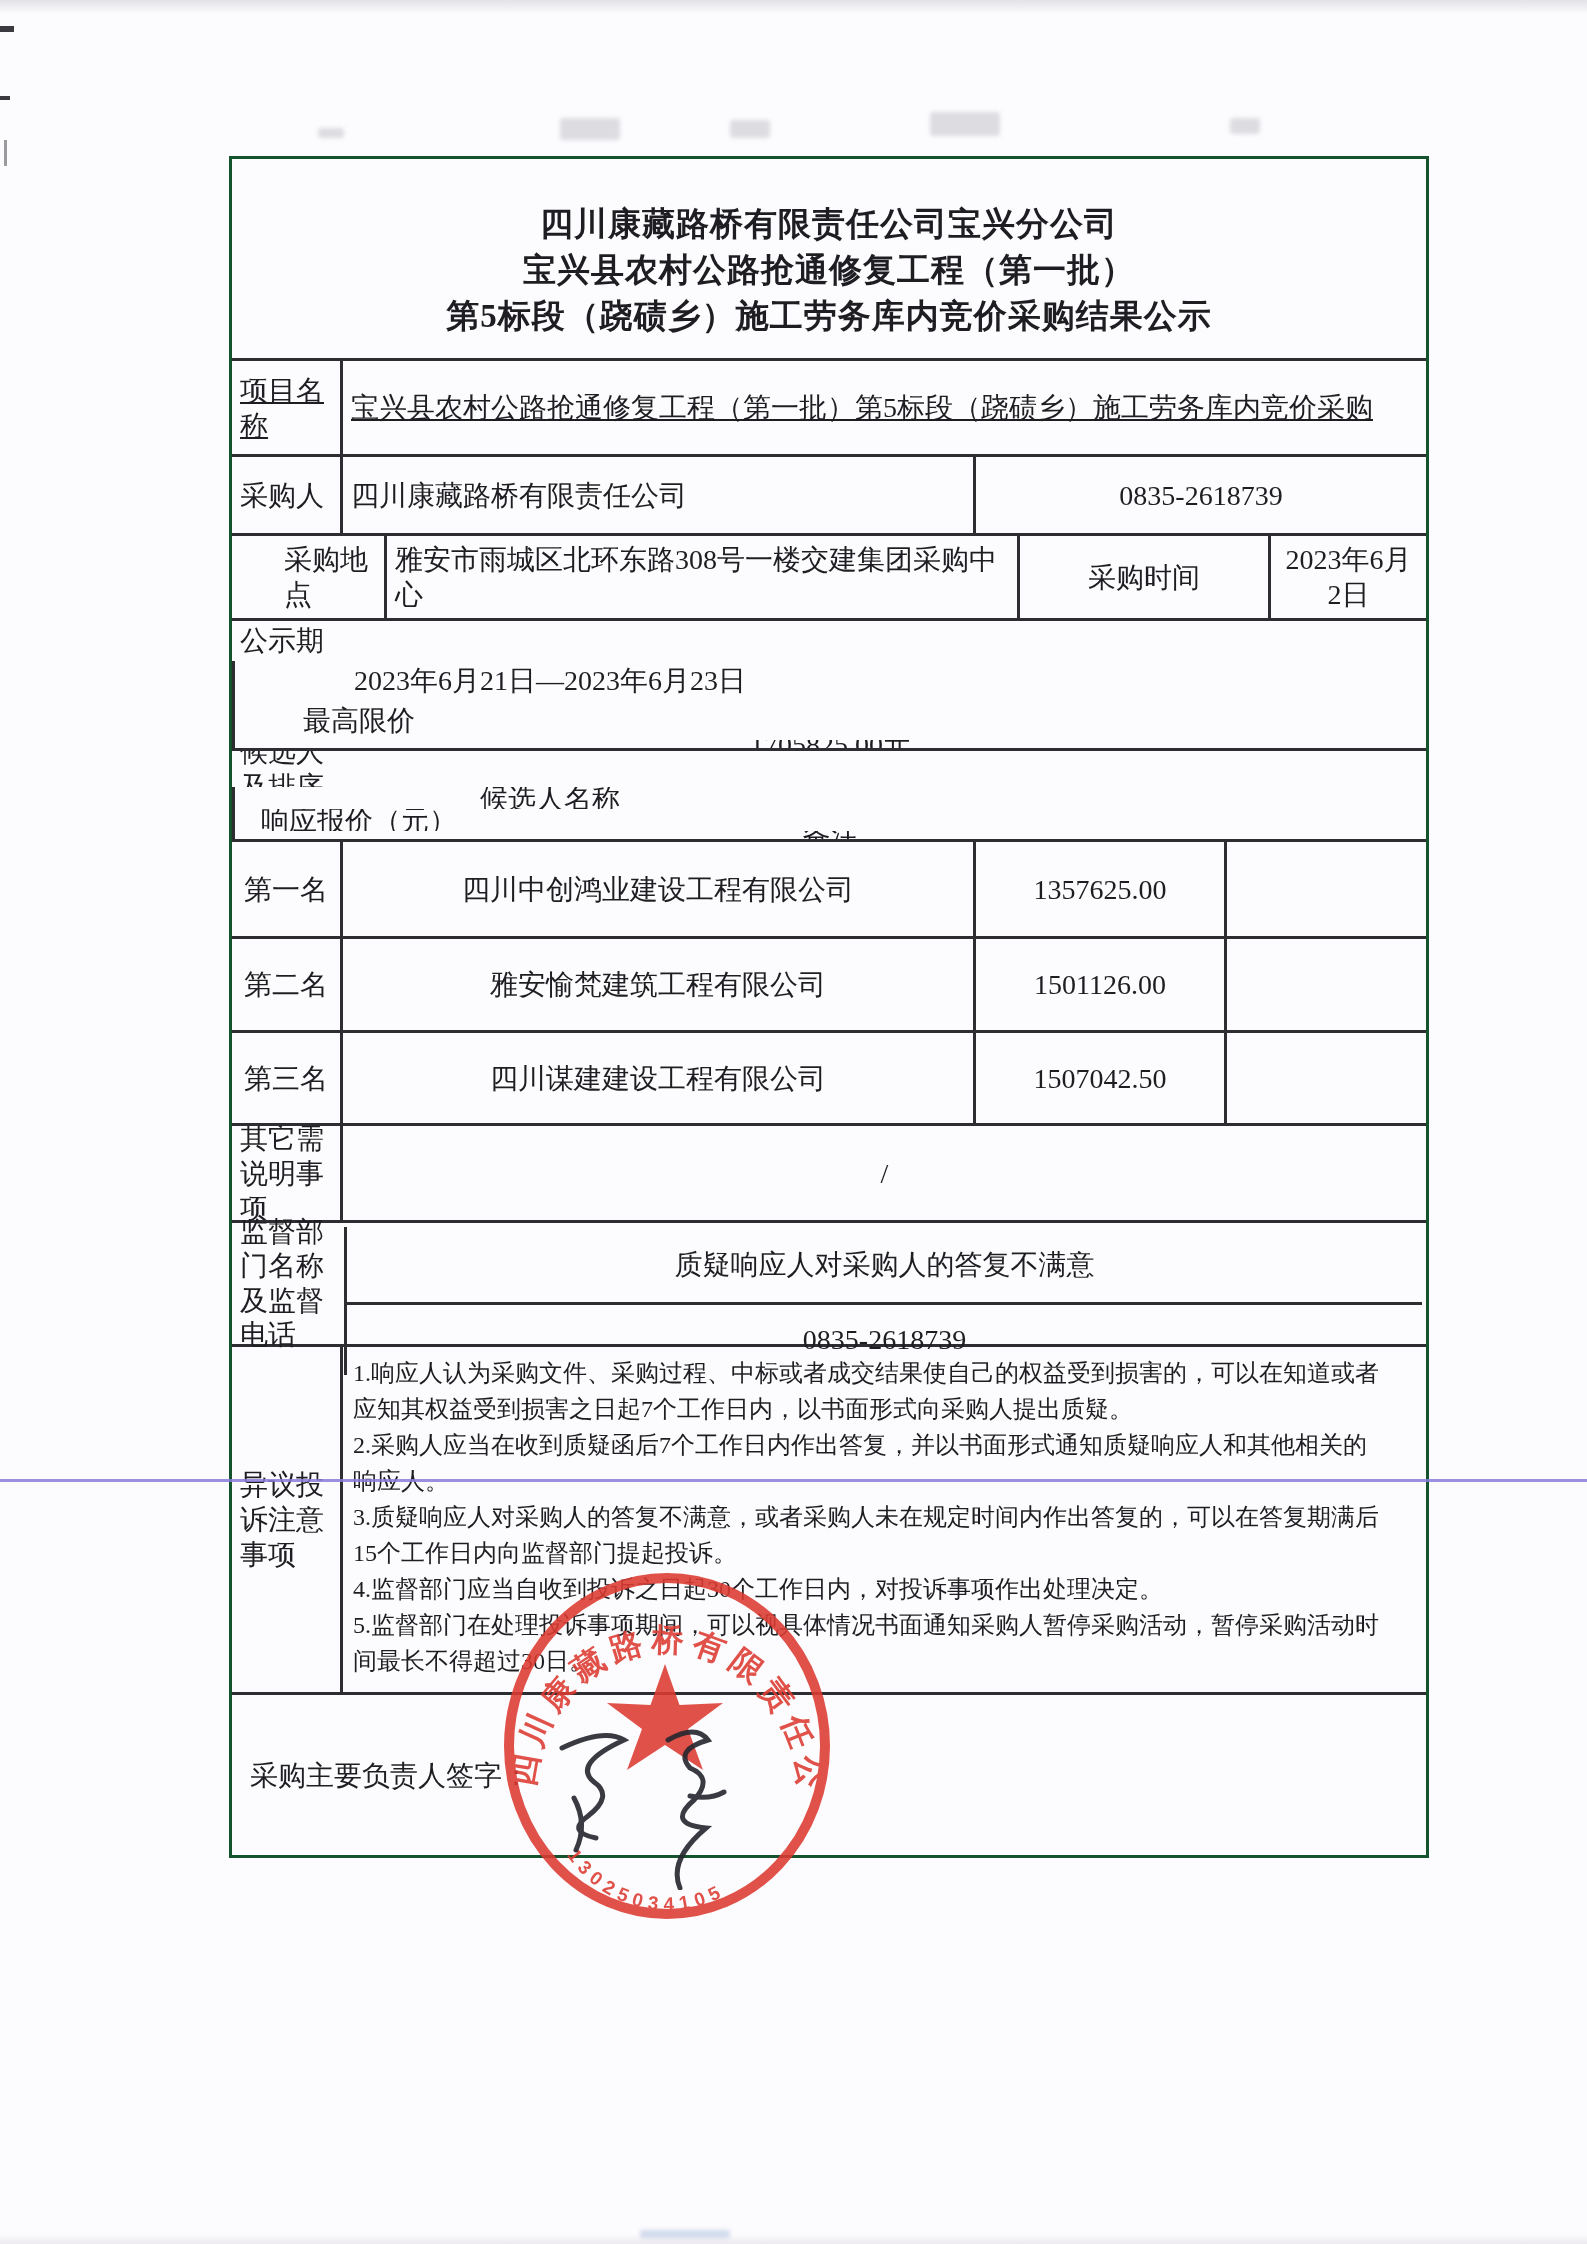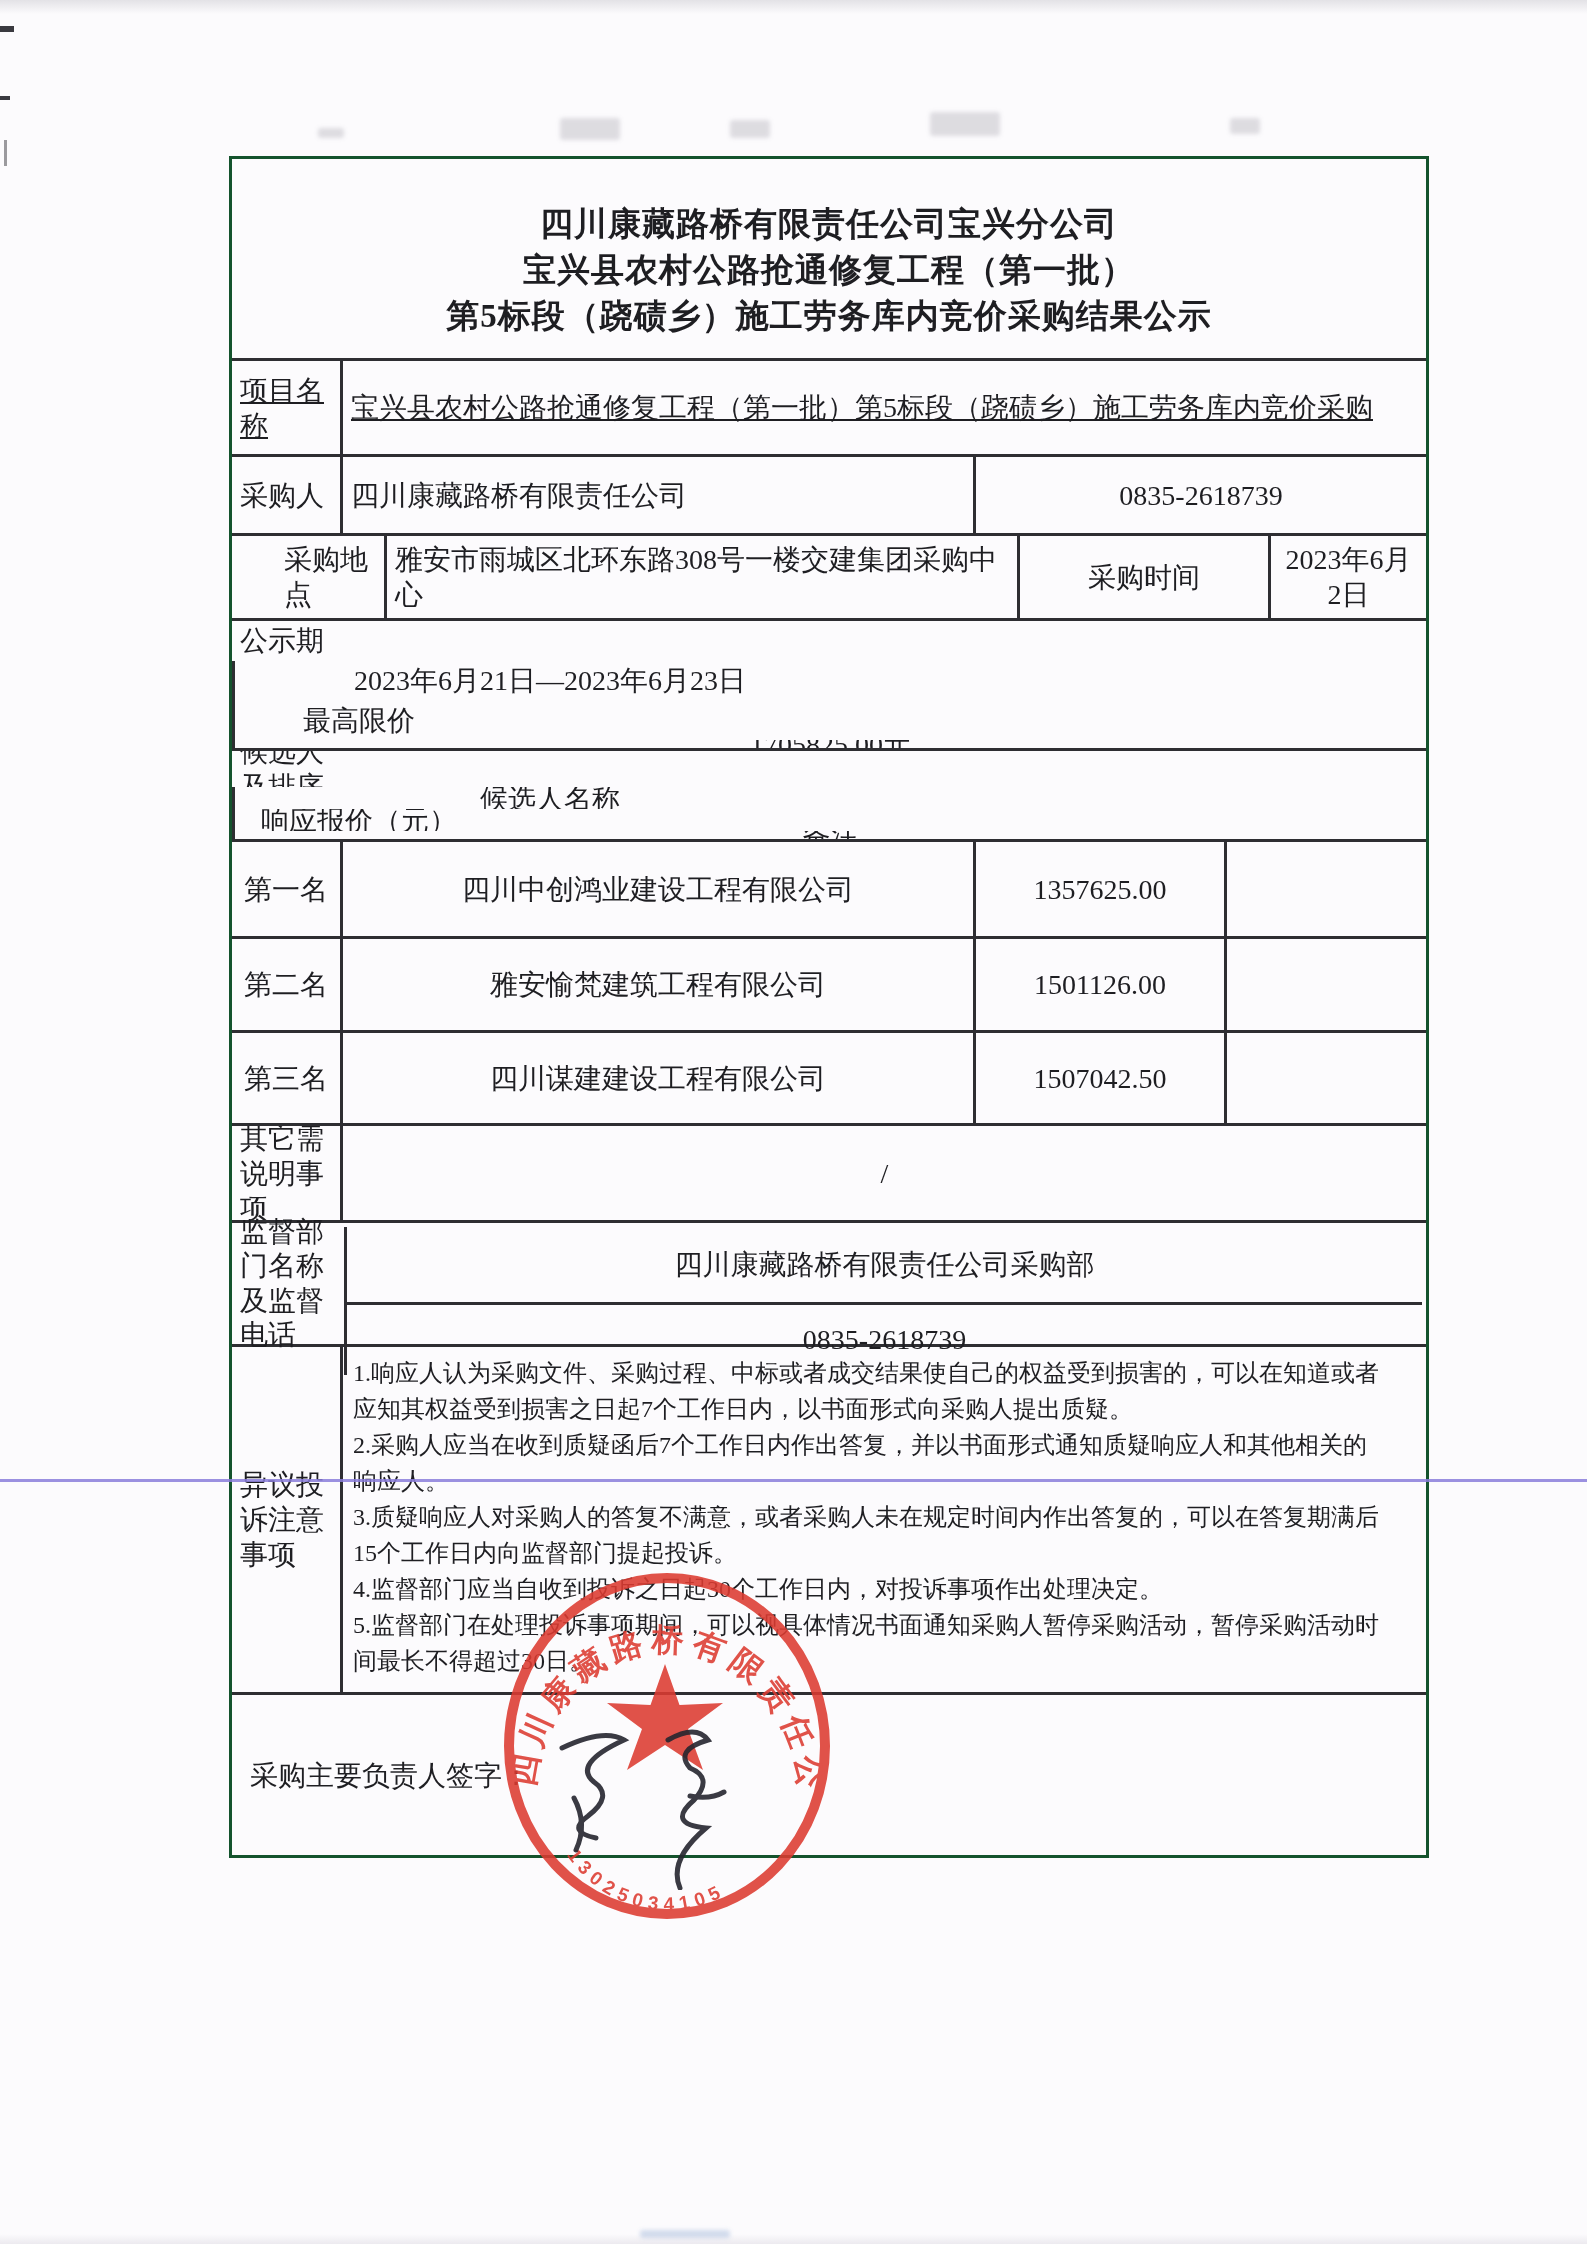--- a/index.html
+++ b/index.html
@@ -157,21 +157,21 @@
   </div>
 
   <div class="row r-other">
     <div class="cell c1 left">其它需说明事项</div>
     <div class="cell grow center">/</div>
   </div>
 
   <div class="row sup-wrap" style="height:124px; display:block; padding:4px; border-bottom:3px solid #2e2e32;">
     <div class="sup-label">监督部门名称及监督电话</div>
     <div class="sup-rows">
-      <div class="subrow first">四川康藏路桥有限责任公司采购部</div>
+      <div class="subrow first">质疑响应人对采购人的答复不满意</div>
       <div class="subrow second">0835-2618739</div>
     </div>
   </div>
 
   <div class="row r-objection">
     <div class="cell c1 left objection-label">异议投诉注意事项</div>
     <div class="cell grow objection-text">
       <div class="tline">1.响应人认为采购文件、采购过程、中标或者成交结果使自己的权益受到损害的，可以在知道或者</div>
       <div class="tline">应知其权益受到损害之日起7个工作日内，以书面形式向采购人提出质疑。</div>
       <div class="tline">2.采购人应当在收到质疑函后7个工作日内作出答复，并以书面形式通知质疑响应人和其他相关的</div>

